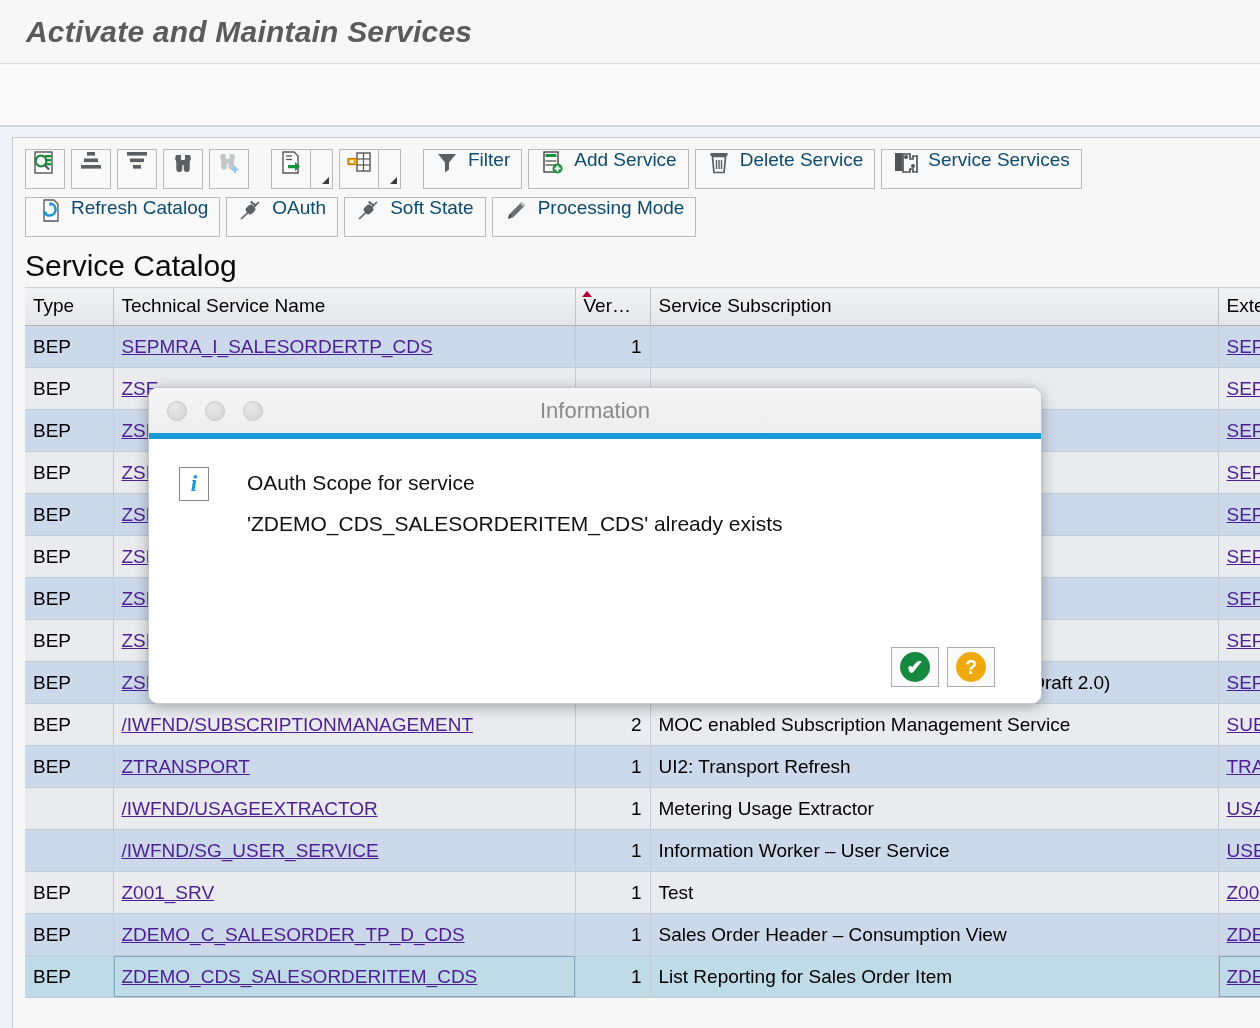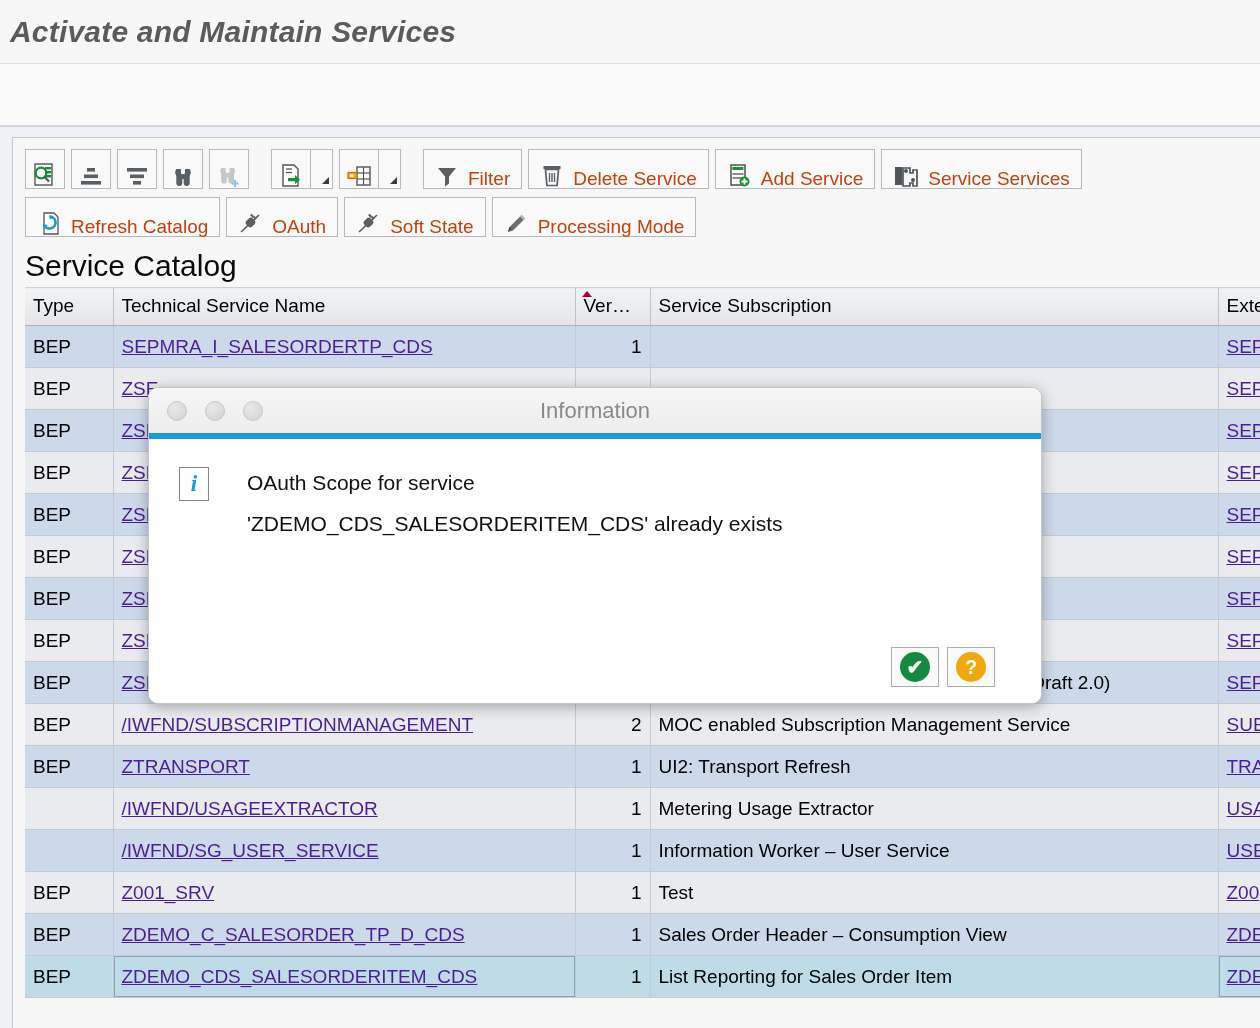--- a/index.html
+++ b/index.html
@@ -15,21 +15,21 @@
   #app { position: relative; width: 1260px; height: 1028px; background: #f7f7f7; }
 
   
   .titlebar {
     position: absolute; left: 0; top: 0; width: 1260px; height: 64px;
     background: #f7f7f7;
     border-bottom: 1px solid #dcdcdc;
     display: flex; align-items: center;
   }
   .app-title {
-    margin-left: 10px;
+    margin-left: 26px;
     font-size: 30px;
     font-style: italic;
     font-weight: bold;
     color: #5b5b5b;
     letter-spacing: 0.2px;
     white-space: nowrap;
   }
 
   
   .subband {
@@ -58,25 +58,25 @@
     gap: 6px;
   }
   .toolbar-row.r1 { height: 44px; margin-top: 9px; }
   .toolbar-row.r2 { height: 44px; margin-top: 4px; }
 
   .tbtn {
     height: 40px;
     min-width: 40px;
     background: #f9f9f9;
     border: 1px solid #b9b9b9;
-    display: inline-flex; align-items: flex-end; justify-content: center;
+    display: inline-flex; align-items: flex-start; justify-content: center;
     gap: 9px;
     padding: 0 11px;
     font-size: 19px;
-    color: #c2410c;
+    color: #0c4a6e;
     white-space: nowrap;
     cursor: pointer;
     user-select: none;
   }
   .tbtn.icononly { padding: 0; width: 40px; }
   .tbtn .lbl { line-height: 1; }
 
   .grp { display: inline-flex; align-items: center; }
   .drop {
     width: 22px; height: 40px;
@@ -348,43 +348,43 @@
           <span>
             <svg width="24" height="24" viewBox="0 0 24 24">
               <path d="M3 4 h18 l-7 8.5 v7 l-4 3 v-10 z" fill="#5a5f63"></path>
             </svg>
           </span>
           <span class="lbl">Filter</span>
         </div>
 
         <div class="tbtn">
           <span>
-            <svg width="24" height="25" viewBox="0 0 24 25">
-              <rect x="3.5" y="3" width="17" height="3" fill="#5a5f63"></rect>
-              <path d="M5.5 6.5 h13 l-1.4 16 h-10.2 z" fill="none" stroke="#5a5f63" stroke-width="1.7"></path>
-              <line x1="9.5" y1="10" x2="9.5" y2="19" stroke="#5a5f63" stroke-width="1.4"></line>
-              <line x1="12" y1="10" x2="12" y2="19" stroke="#5a5f63" stroke-width="1.4"></line>
-              <line x1="14.5" y1="10" x2="14.5" y2="19" stroke="#5a5f63" stroke-width="1.4"></line>
-            </svg>
-          </span>
-          <span class="lbl">Delete Service</span>
-        </div>
-
-        <div class="tbtn">
-          <span>
             <svg width="25" height="25" viewBox="0 0 25 25">
               <rect x="4" y="2" width="14" height="20" fill="#fff" stroke="#444" stroke-width="1.4"></rect>
               <rect x="5.4" y="4" width="11" height="3" fill="#17913c"></rect>
               <line x1="5.4" y1="11" x2="16.4" y2="11" stroke="#444" stroke-width="1.2"></line>
               <line x1="5.4" y1="15" x2="16.4" y2="15" stroke="#444" stroke-width="1.2"></line>
               <circle cx="17.5" cy="18.5" r="5" fill="#17913c"></circle>
               <path d="M17.5 15.5 v6 M14.5 18.5 h6" stroke="#fff" stroke-width="1.9"></path>
             </svg>
           </span>
           <span class="lbl">Add Service</span>
+        </div>
+
+        <div class="tbtn">
+          <span>
+            <svg width="24" height="25" viewBox="0 0 24 25">
+              <rect x="3.5" y="3" width="17" height="3" fill="#5a5f63"></rect>
+              <path d="M5.5 6.5 h13 l-1.4 16 h-10.2 z" fill="none" stroke="#5a5f63" stroke-width="1.7"></path>
+              <line x1="9.5" y1="10" x2="9.5" y2="19" stroke="#5a5f63" stroke-width="1.4"></line>
+              <line x1="12" y1="10" x2="12" y2="19" stroke="#5a5f63" stroke-width="1.4"></line>
+              <line x1="14.5" y1="10" x2="14.5" y2="19" stroke="#5a5f63" stroke-width="1.4"></line>
+            </svg>
+          </span>
+          <span class="lbl">Delete Service</span>
         </div>
 
         <div class="tbtn">
           <span>
             <svg width="26" height="24" viewBox="0 0 26 24">
               <rect x="2" y="3" width="7" height="18" fill="#4e5458"></rect>
               <path d="M10 4 h7 v5 h3 v-3 h4 v16 h-4 v-3 h-3 v3 h-7 z" fill="none" stroke="#4e5458" stroke-width="1.7"></path>
               <circle cx="13" cy="7" r="2" fill="#4e5458"></circle>
               <circle cx="20" cy="16" r="2" fill="#4e5458"></circle>
             </svg>

